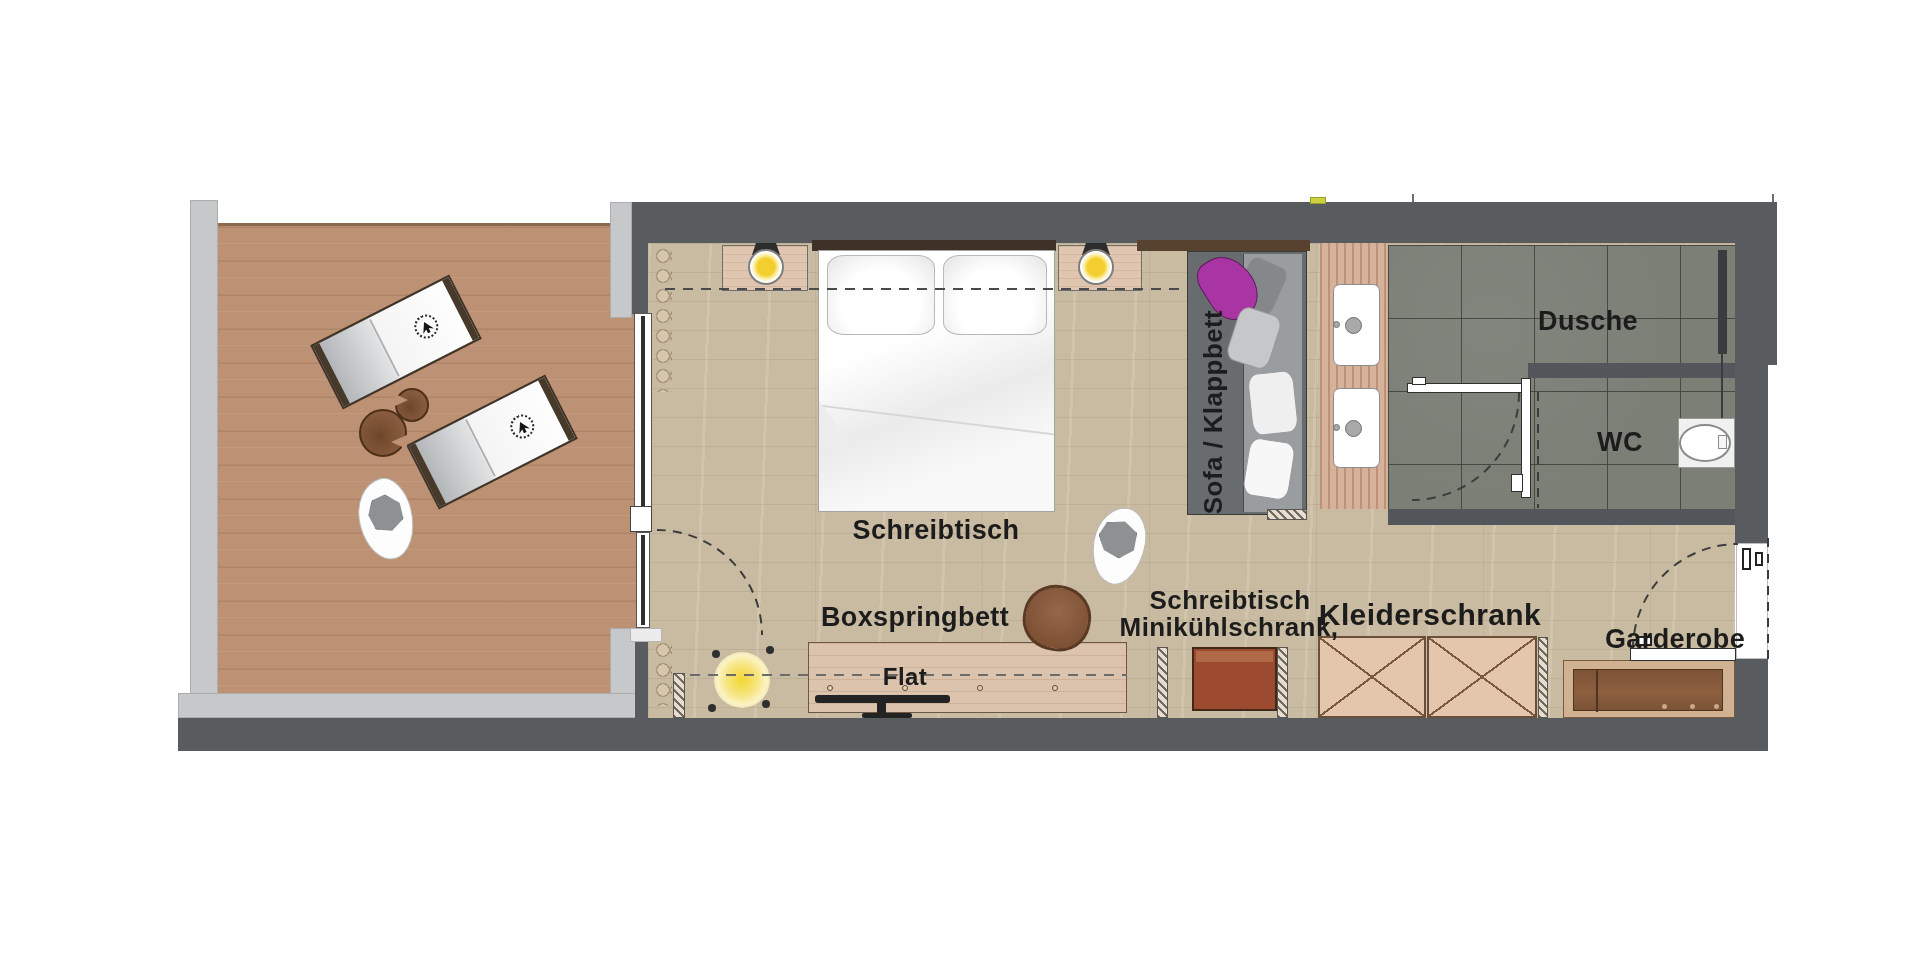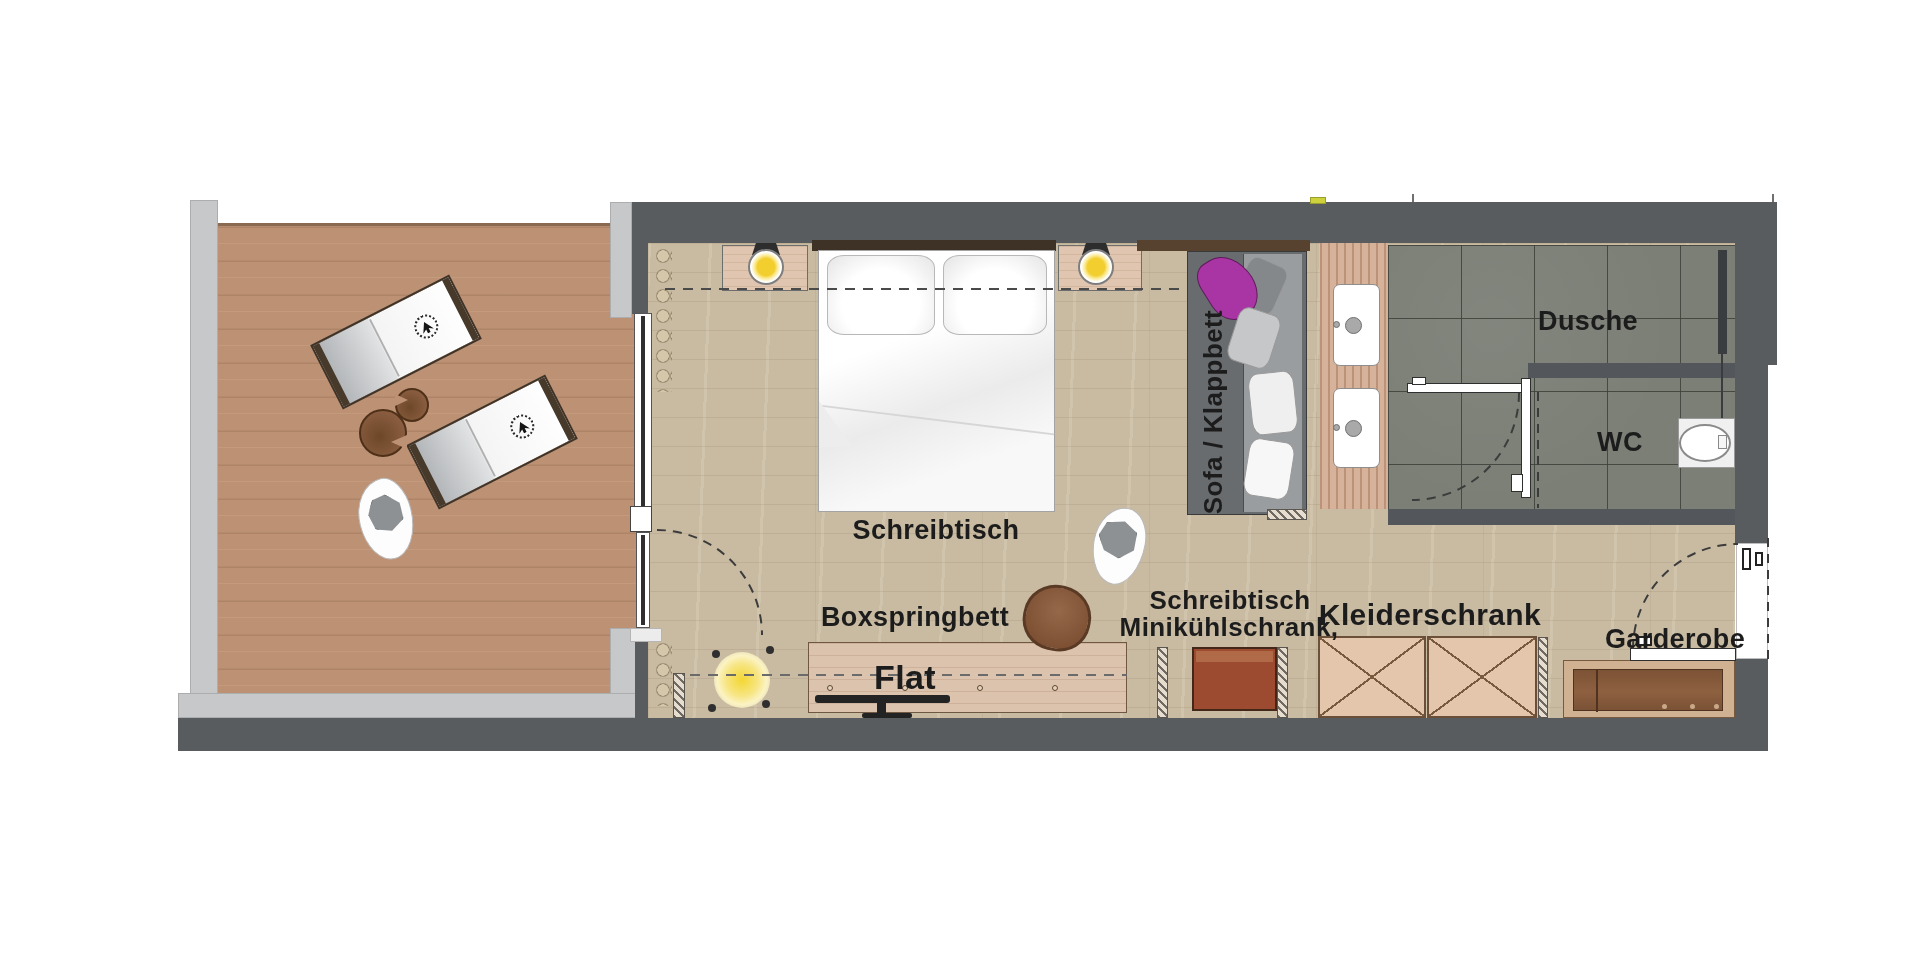--- a/index.html
+++ b/index.html
@@ -223,21 +223,21 @@
     <path d="M 665 289 H 1185" fill="none" stroke="#4a4a4a" stroke-width="2" stroke-dasharray="10 8"></path>
     <path d="M 690 675 H 1127" fill="none" stroke="#6b6b6b" stroke-width="2" stroke-dasharray="10 8"></path>
     <path d="M 1519 393 A 107 107 0 0 1 1412 500" fill="none" stroke="#3c3c3c" stroke-width="2" stroke-dasharray="9 7"></path>
     <path d="M 1538 392 V 508" fill="none" stroke="#3c3c3c" stroke-width="2" stroke-dasharray="9 7"></path>
     <path d="M 1633 649 A 105 105 0 0 1 1738 544" fill="none" stroke="#3c3c3c" stroke-width="2" stroke-dasharray="9 7"></path>
     <path d="M 1768 538 V 666" fill="none" stroke="#3c3c3c" stroke-width="2" stroke-dasharray="9 7"></path>
   </svg>
 
   <div class="abs label" style="left:936px;top:530px;font-size:27px;">Schreibtisch</div>
   <div class="abs label" style="left:915px;top:617px;font-size:27px;">Boxspringbett</div>
-  <div class="abs label" style="left:905px;top:677px;font-size:34px;">Flat</div>
+  <div class="abs label" style="left:905px;top:677px;font-size:24px;">Flat</div>
   <div class="abs label" style="left:1230px;top:600px;font-size:26px;">Schreibtisch</div>
   <div class="abs label" style="left:1229px;top:627px;font-size:26px;">Minikühlschrank,</div>
   <div class="abs label" style="left:1430px;top:615px;font-size:30px;">Kleiderschrank</div>
   <div class="abs label" style="left:1643px;top:639px;font-size:27px;margin-left:32px;">Garderobe</div>
   <div class="abs label" style="left:1588px;top:321px;font-size:27px;">Dusche</div>
   <div class="abs label" style="left:1620px;top:442px;font-size:27px;">WC</div>
   <div class="abs label" style="left:1213px;top:412px;font-size:26px;transform:translate(-50%,-50%) rotate(-90deg);">Sofa / Klappbett</div>
 
 </div>
 

